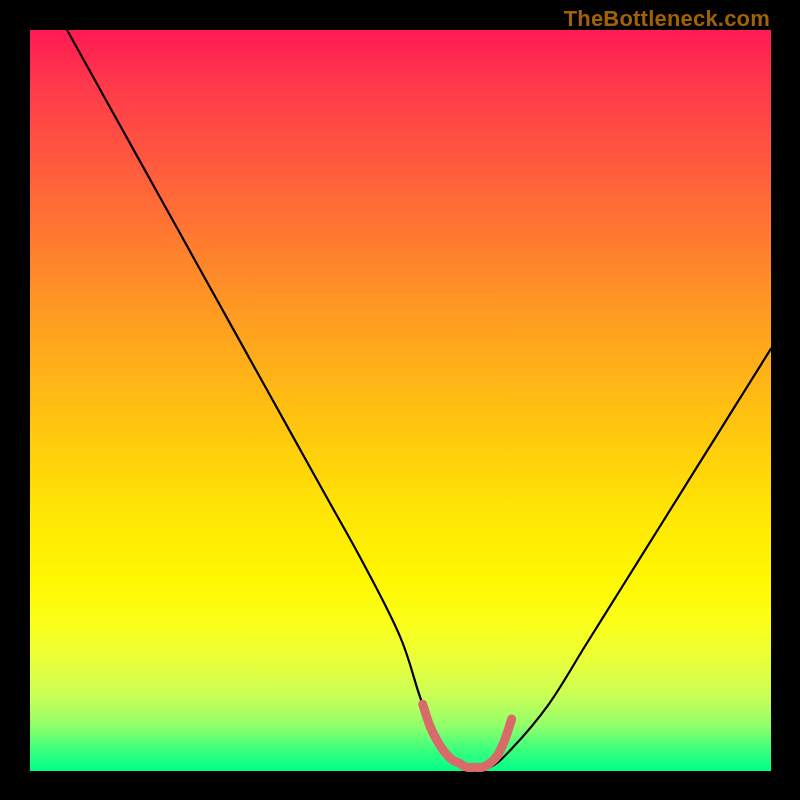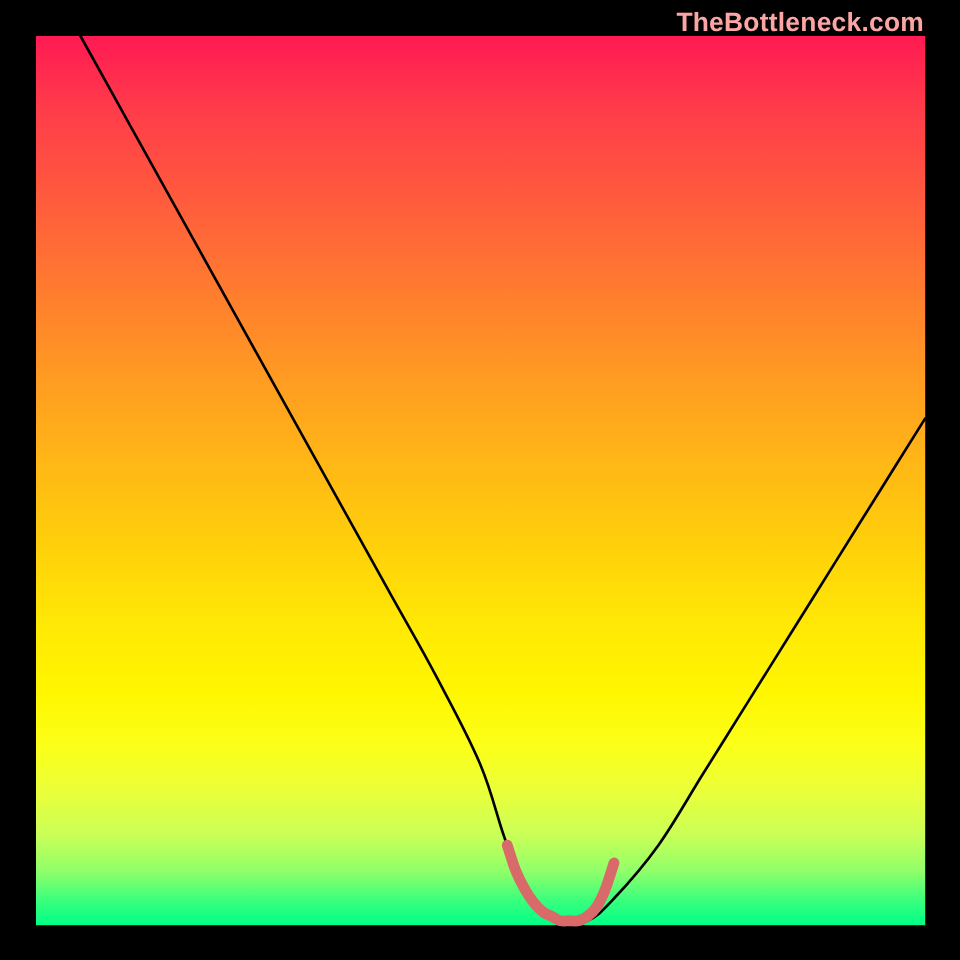--- a/index.html
+++ b/index.html
@@ -38,21 +38,21 @@
       #c8ff58 90%,
       #8fff6a 94%,
       #3fff7c 97%,
       #00ff88 100%
     );
   }
   .watermark {
     position: absolute;
     top: 6px;
     right: 30px;
-    color: #fca5a5;
+    color: #a16207;
     font-size: 22px;
     font-weight: 600;
     letter-spacing: 0.2px;
   }
   svg.curve {
     position: absolute;
     left: 0;
     top: 0;
     width: 741px;
     height: 741px;

